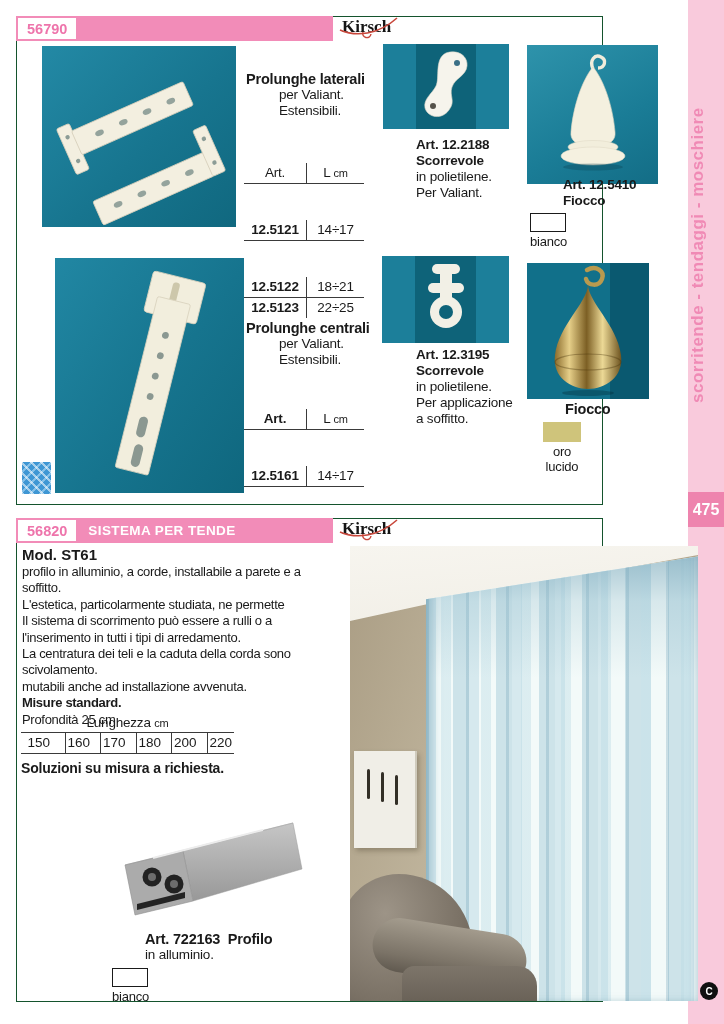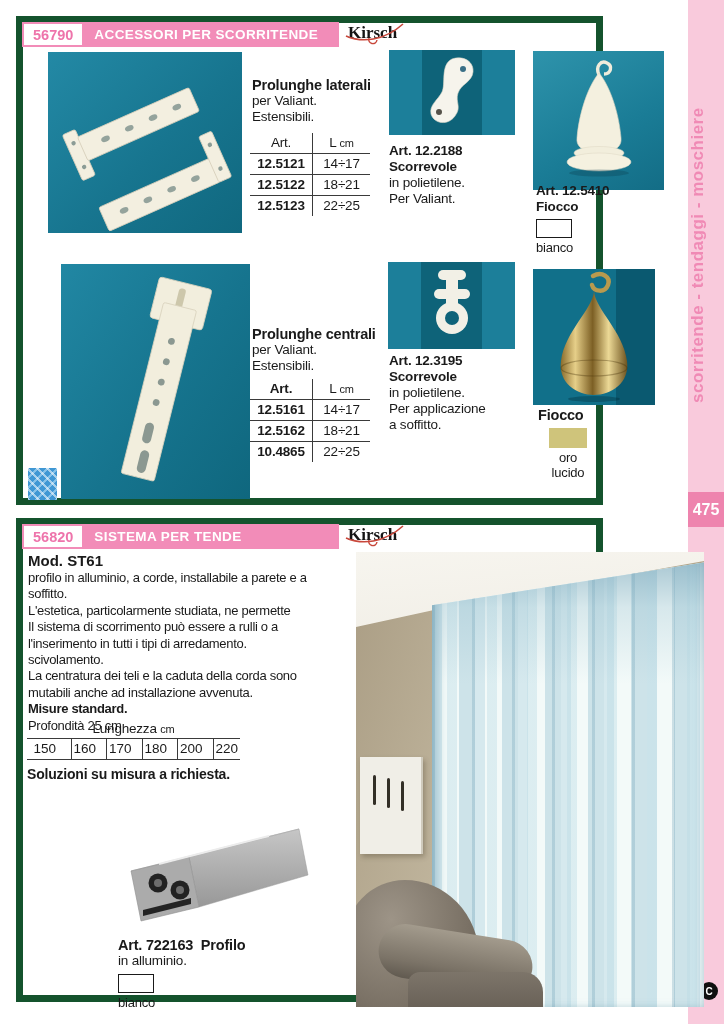--- a/index.html
+++ b/index.html
@@ -11,48 +11,48 @@
   .sidebar { position:absolute; left:688px; top:0; width:36px; height:1024px; background:#f9cadc; }
   .sidebar-text { position:absolute; left:688px; top:60px; width:36px; height:390px;
     writing-mode:vertical-rl; transform:rotate(180deg); text-align:center;
     font-weight:bold; font-size:17px; letter-spacing:.5px; color:#f08ab5; }
   .page-badge { position:absolute; left:688px; top:492px; width:36px; height:35px; background:#ee84ae;
     color:#fff; font-weight:bold; font-size:16px; display:flex; align-items:center; justify-content:center; }
   .copy-circle { position:absolute; left:700px; top:982px; width:18px; height:18px; border-radius:50%;
     background:#101010; color:#fff; font-size:10px; font-weight:bold; display:flex; align-items:center; justify-content:center; }
 
   
-  .sec { position:absolute; left:16px; width:587px; border:7px solid #14532d; background:#fff;text-decoration:underline; }
+  .sec { position:absolute; left:16px; width:587px; border:1px solid #14532d; background:#fff;text-decoration:underline; }
   .sec1 { top:16px; height:489px; }
   .sec2 { top:518px; height:484px; }
   .bar { position:absolute; left:-1px; top:-1px; width:317px; height:25px; background:#f28cb8; display:flex; align-items:center; }
   .code-box { background:#fff; color:#ee74ab; font-weight:bold; font-size:14.5px; height:21px; margin:2px;
     padding:0 9px; display:flex; align-items:center; }
   .bar-title { color:#fff; font-weight:bold; font-size:13.5px; letter-spacing:.4px; margin-left:10px; }
 
   .kirsch { position:absolute; left:319px; top:-6px; width:64px; height:32px; }
   .kirsch-word { position:absolute; left:6px; top:6px; font-family:"Liberation Serif", serif; font-size:17px; font-weight:bold; color:#141414; }
   .kirsch svg { position:absolute; left:0; top:0; }
 
   
   .photo { position:absolute; background:linear-gradient(135deg,#2389a5,#17758f 55%,#10687f); overflow:hidden; }
   .photo.band { background:linear-gradient(90deg,#1c7f9a 0 26%, #0e6379 26% 74%, #1c7f9a 74%); }
   .photo.band2 { background:linear-gradient(90deg,#11708a 0 68%, #0a5970 68%); }
   .photo svg { display:block; }
 
   
   .ptitle { font-size:14.5px; font-weight:bold; letter-spacing:-.2px; }
-  .pline { font-size:13.5px; letter-spacing:-.2px; line-height:16px; white-space:nowrap; }
+  .pline { font-size:13.5px; letter-spacing:-.2px; line-height:16px; white-space:nowrap;margin-left:33px; }
   .bold { font-weight:bold; }
 
   .art-table { position:absolute; width:120px; font-size:13.5px; letter-spacing:-.2px; }
   .at-row { display:grid; grid-template-columns:63px 57px; }
   .at-cell { text-align:center; padding:2px 0 3px 0; }
   .at-cell.c1 { border-right:1px solid #3a3a3a; }
-  .at-row.rule .at-cell { border-bottom:1px solid #3a3a3a; }
+  .at-row.rule .at-cell { border-bottom:1px solid #3a3a3a;margin-top:36px; }
   .at-art { font-weight:bold; }
   .unit { font-size:11px; }
 
   .swatch { width:36px; height:19px; background:#fff; border:1.5px solid #1a1a1a; }
   .swatch.gold { background:#cfc47b; border:none; width:38px; height:20px; }
   .swatch-label { font-size:13px; letter-spacing:-.2px; margin-top:2px; }
 
   .blue-swatch { position:absolute; left:5px; top:445px; width:29px; height:32px; background:#3f97d4;
     background-image:repeating-linear-gradient(45deg, rgba(255,255,255,.55) 0 2px, transparent 2px 7px),
                      repeating-linear-gradient(-45deg, rgba(180,220,245,.6) 0 2px, transparent 2px 7px); }
@@ -100,21 +100,20 @@
 <div id="page">
 
   <div class="sidebar"></div>
   <div class="sidebar-text">scorritende - tendaggi - moschiere</div>
   <div class="page-badge">475</div>
   <div class="copy-circle">C</div>
 
   <div class="sec sec1">
     <div class="bar">
       <div class="code-box">56790</div>
-      <div class="bar-title">ACCESSORI PER SCORRITENDE</div>
     </div>
     <div class="kirsch">
       <span class="kirsch-word">Kirsch</span>
       <svg width="64" height="32" viewBox="0 0 64 32">
         <path d="M4,19 C20,26 42,24 61,7" stroke="#c8473b" stroke-width="1.6" fill="none"></path>
         <path d="M27,21 c-2,6 7,8 8,2" stroke="#c8473b" stroke-width="1.4" fill="none"></path>
       </svg>
     </div>
 
     <div class="photo abs" style="left:25px;top:29px;width:194px;height:181px;">
@@ -294,22 +293,22 @@
     </div>
 
     <div class="mod-title">Mod. ST61</div>
 
     <div class="para">
       <div>profilo in alluminio, a corde, installabile a parete e a</div>
       <div>soffitto.</div>
       <div>L'estetica, particolarmente studiata, ne permette</div>
       <div>Il sistema di scorrimento può essere a rulli o a</div>
       <div>l'inserimento in tutti i tipi di arredamento.</div>
+      <div>La centratura dei teli e la caduta della corda sono</div>
       <div>scivolamento.</div>
-      <div>La centratura dei teli e la caduta della corda sono</div>
       <div>mutabili anche ad installazione avvenuta.</div>
       <div class="bold">Misure standard.</div>
       <div>Profondità 25 cm</div>
     </div>
 
     <div class="len-block">
       <div class="len-label">
         <span>Lunghezza</span>
         <span class="unit">cm</span>
       </div>

